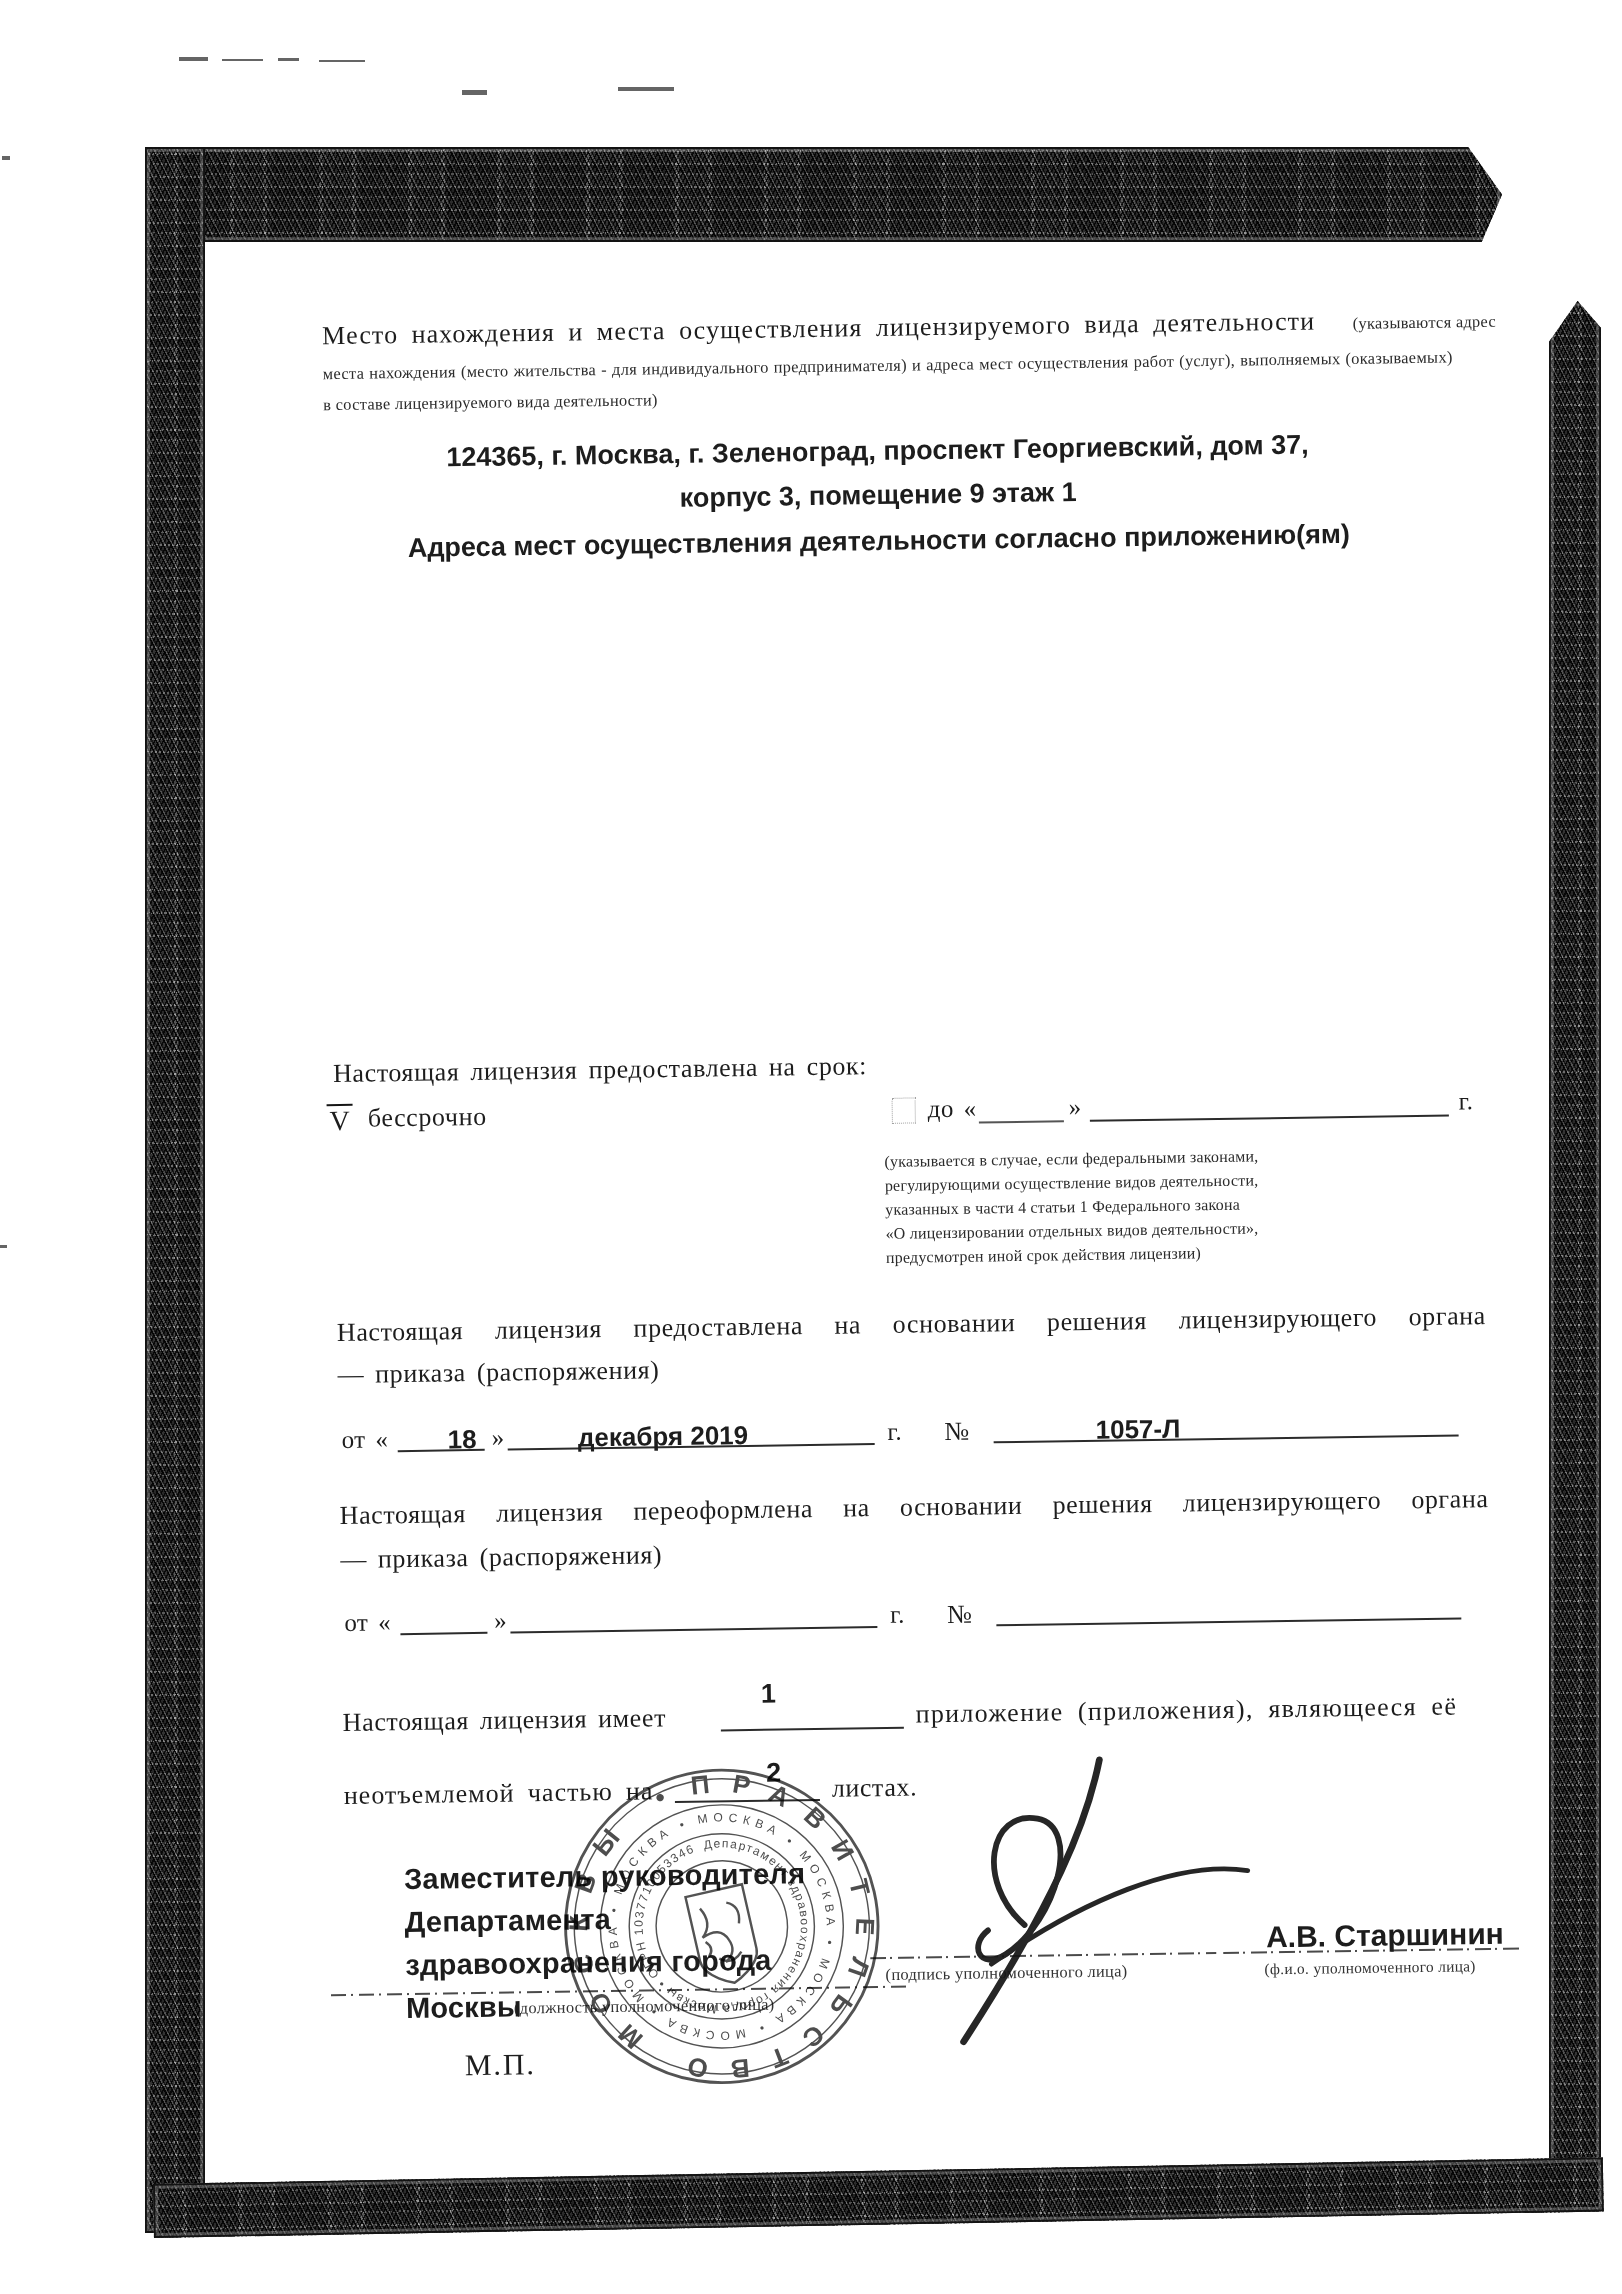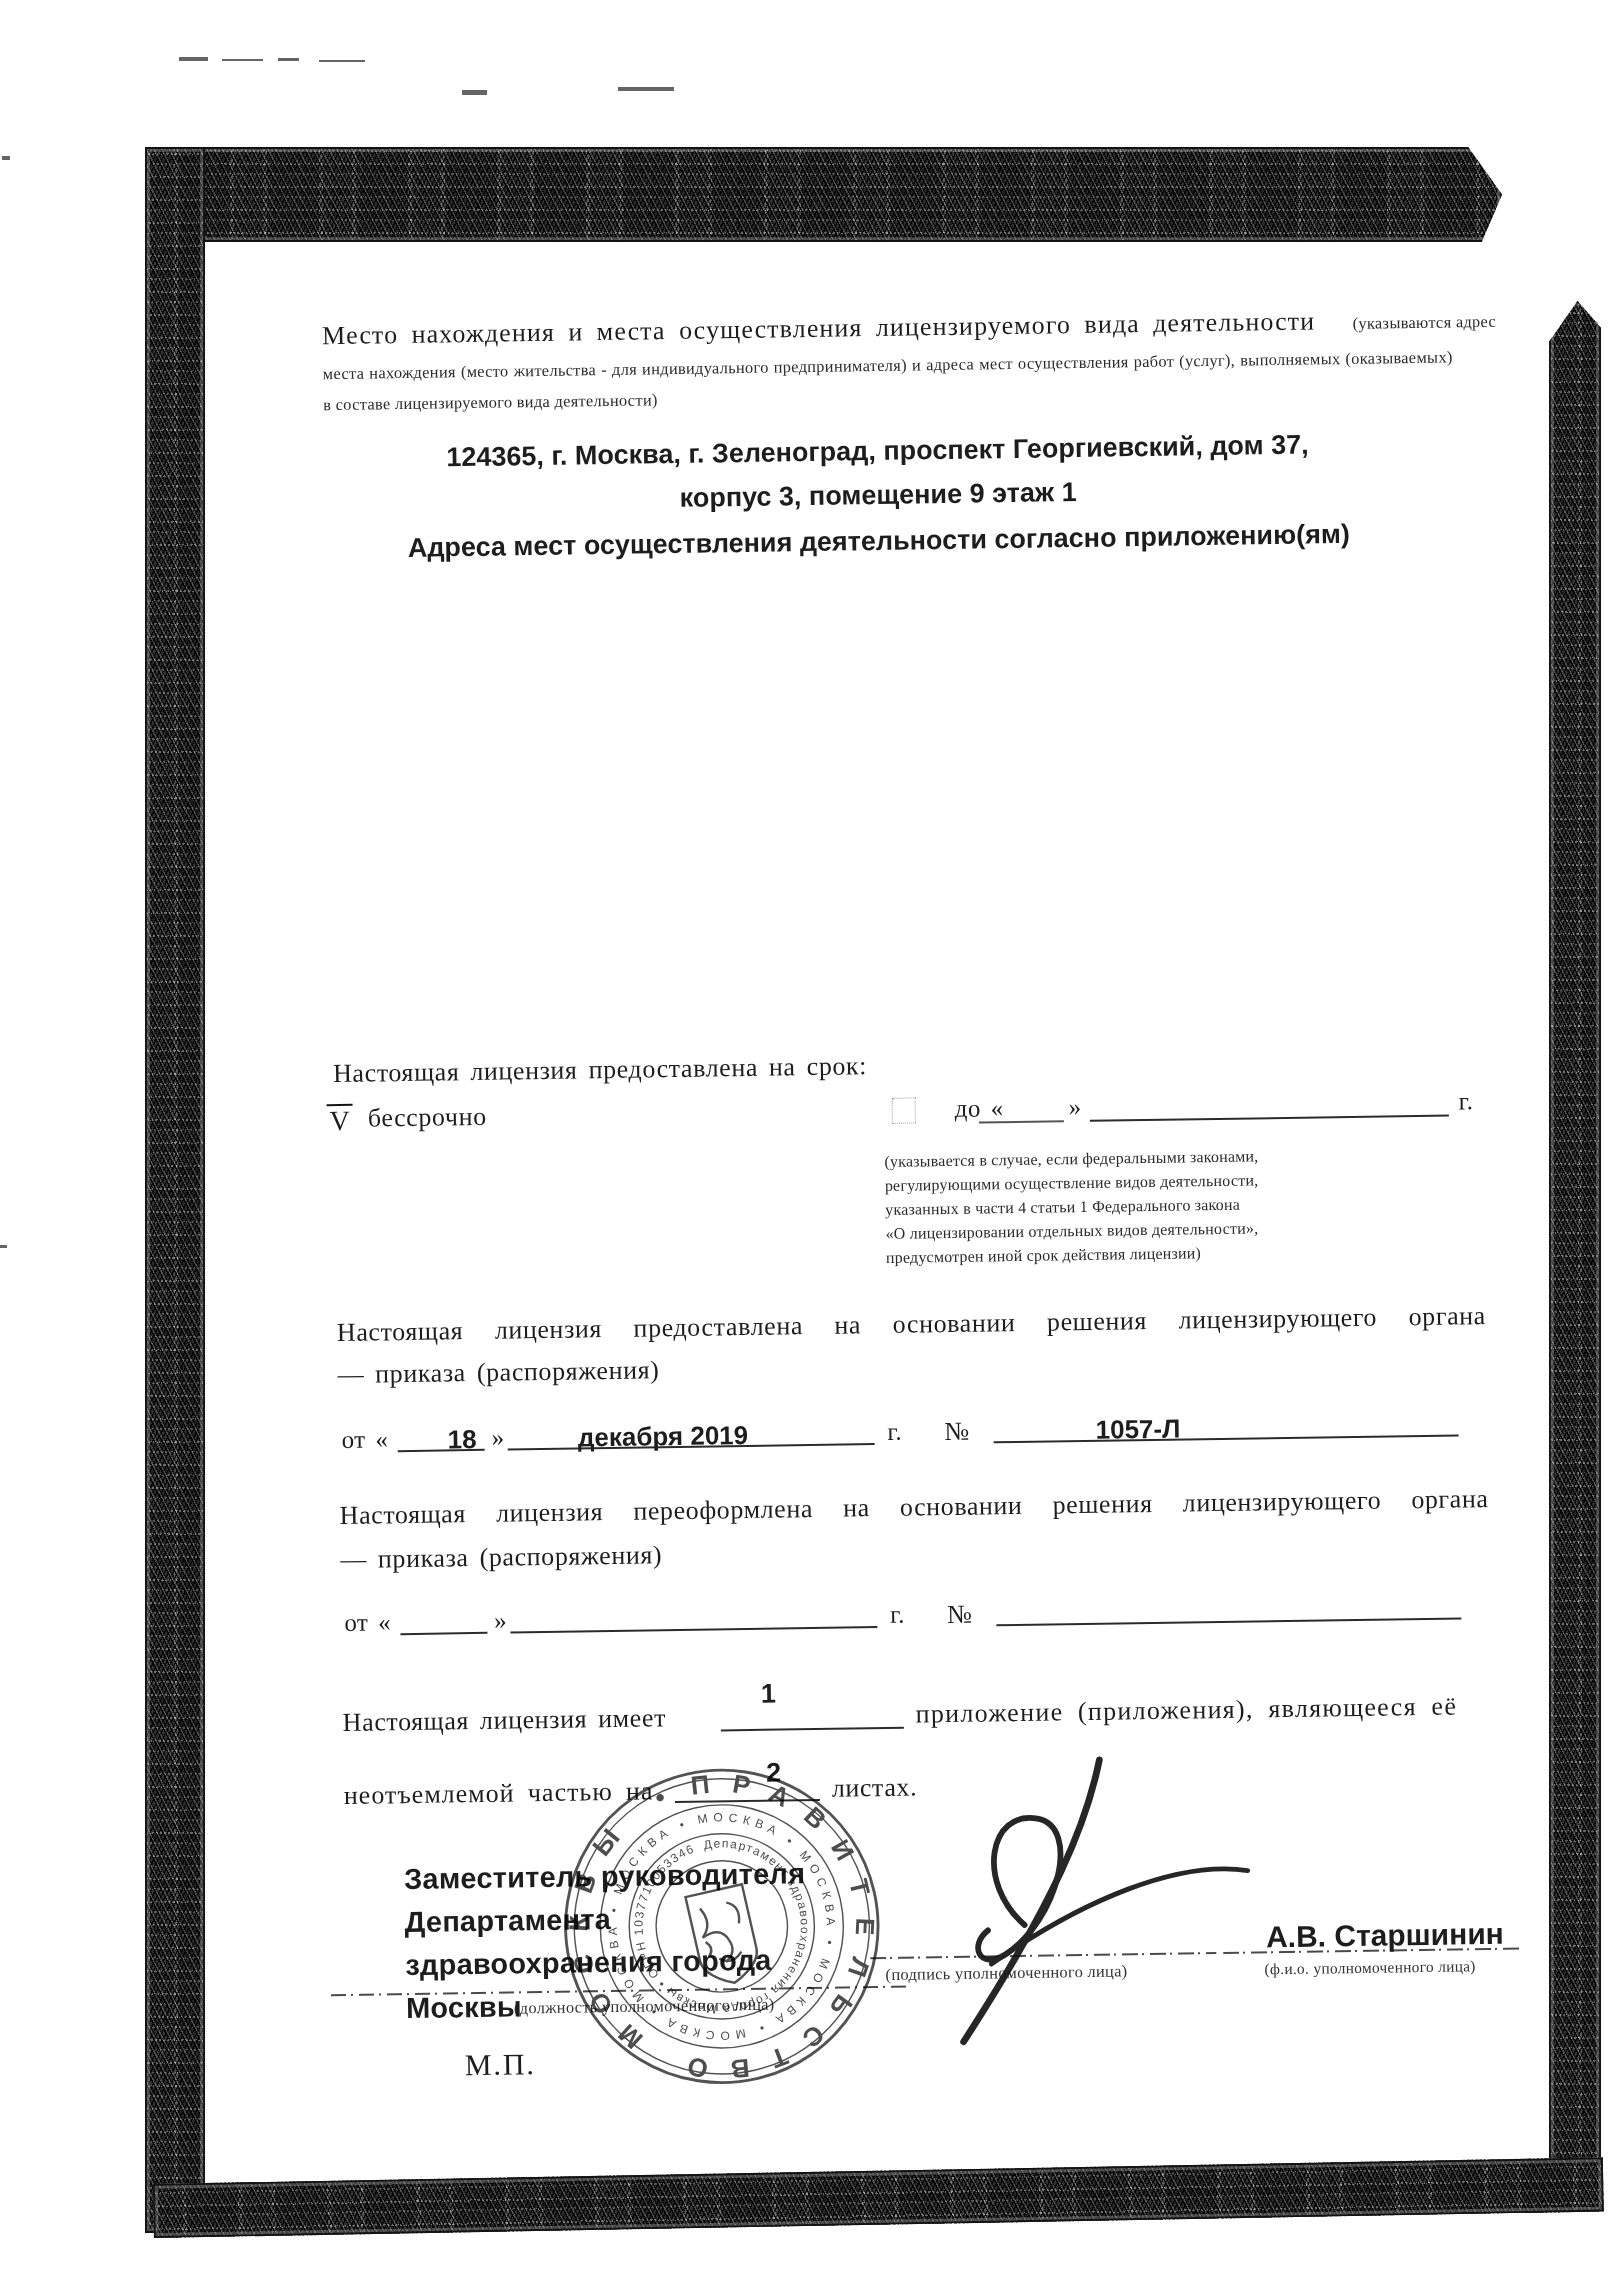--- a/index.html
+++ b/index.html
@@ -86,21 +86,21 @@
       <div>корпус 3, помещение 9 этаж 1</div>
       <div style="margin-top:1.9px;">Адреса мест осуществления деятельности согласно приложению(ям)</div>
     </div>
 
     <div class="abs serif27" style="left:335px;top:1004px;">Настоящая лицензия предоставлена на срок:</div>
 
     <div class="row" style="left:328px;top:1049px;width:1197px;">
       <span class="lbl vcheck" style="left:0;">V</span>
       <span class="lbl serif27" style="left:41px;">бессрочно</span>
       <span class="ebox" style="left:565px;top:1.9px;"></span>
-      <span class="lbl serif26" style="left:628px;">до «</span>
+      <span class="lbl serif26" style="left:601px;">до «</span>
       <span class="blank" style="left:652px;width:85px;height:27px;border-bottom-color:#555;"></span>
       <span class="lbl serif26" style="left:742px;">»</span>
       <span class="blank" style="left:763px;width:359px;height:27px;"></span>
       <span class="lbl serif26" style="left:1132px;">г.</span>
     </div>
 
     <div class="abs notes" style="left:885px;top:1103px;width:406px;">
       <div>(указывается в случае, если федеральными законами,</div>
       <div>регулирующими осуществление видов деятельности,</div>
       <div>указанных в части 4 статьи 1 Федерального закона</div>

